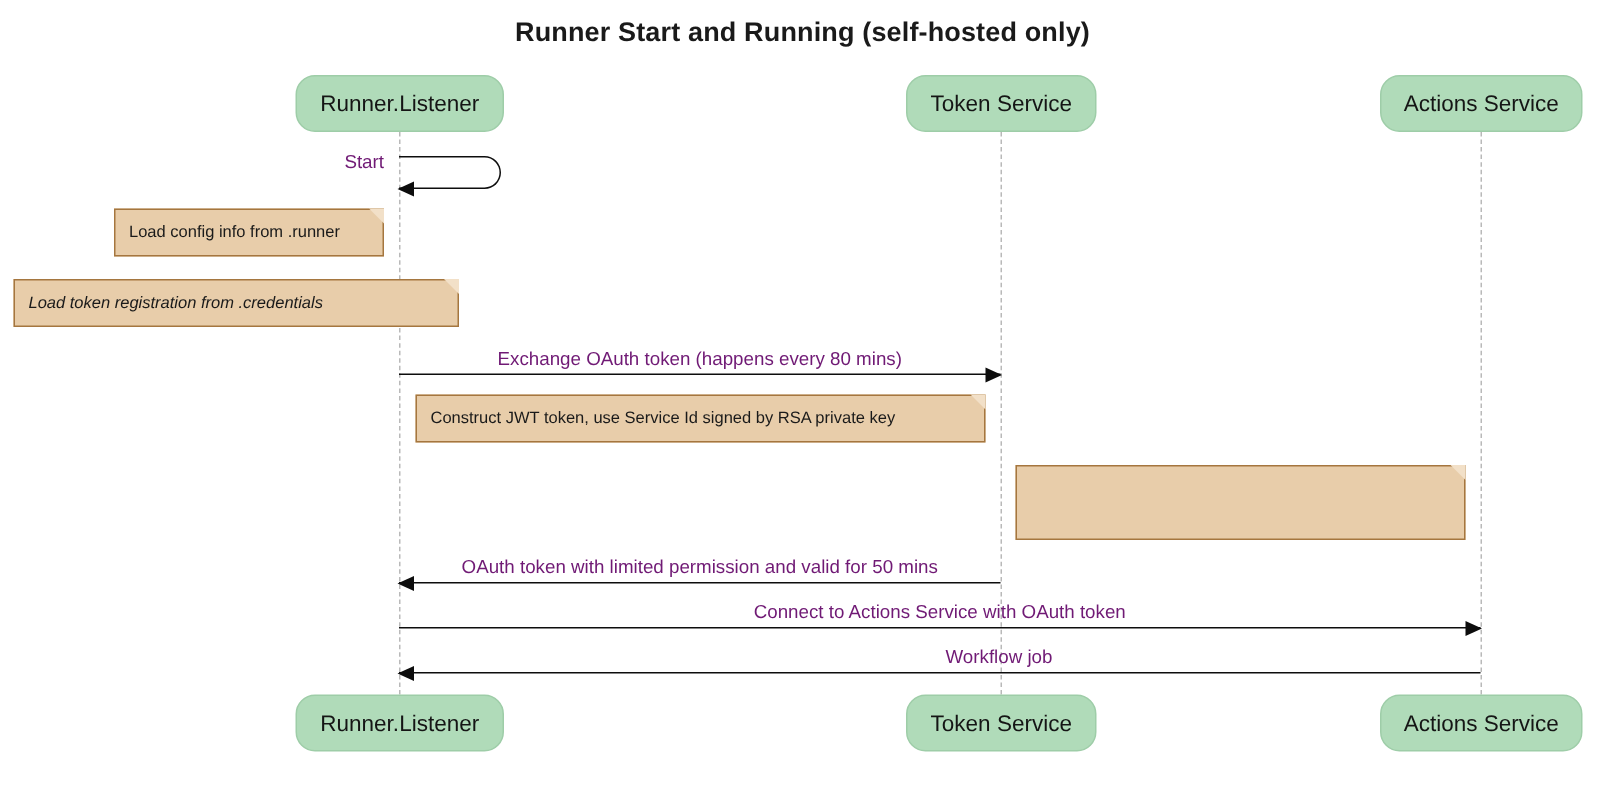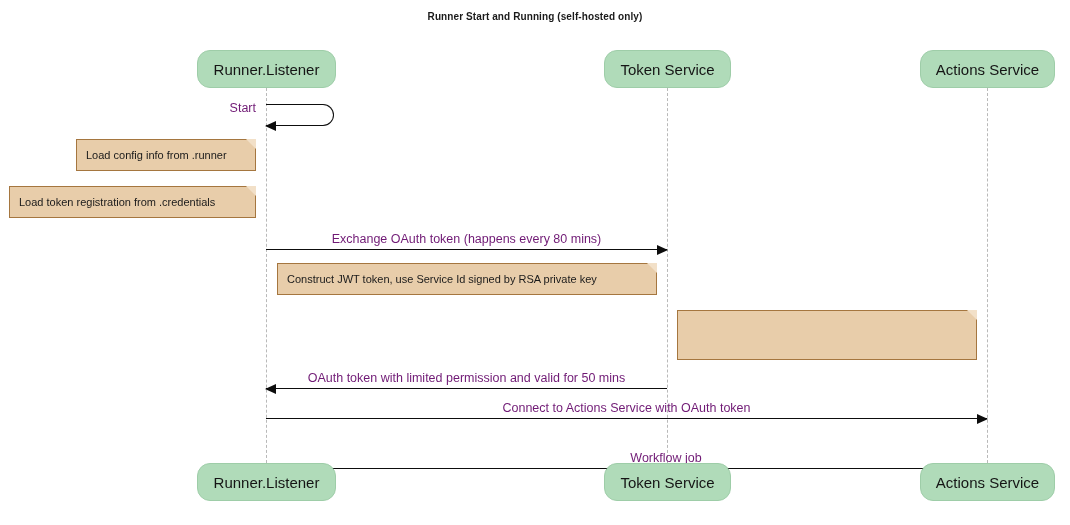--- a/index.html
+++ b/index.html
@@ -14,21 +14,21 @@
     background: #ffffff;
     font-family: "Liberation Sans", sans-serif;
     overflow: hidden;
   }
   #diagram-title {
     position: absolute;
     top: 11px;
     left: 0;
     width: 1070px;
     text-align: center;
-    font-size: 10px;
+    font-size: 18px;
     font-weight: bold;
     color: #1a1a1a;
     letter-spacing: 0.1px;
   }
 
   
   .lifeline {
     position: absolute;
     width: 0;
     border-left: 1.4px dashed #b9b9b9;
@@ -162,21 +162,21 @@
     <div class="self-msg-path" style="width:68px; height:22px;"></div>
     <div class="arrowhead left" style="top:17px; left:-1px;"></div>
     <div class="msg-label outside-left" style="bottom:auto; top:-3px; right:100%; margin-right:10px;">Start</div>
   </div>
 
   <div class="note" style="left:76px; top:139px; width:180px; height:32px;">
     <span class="note-text">Load config info from .runner</span>
     <span class="note-fold"></span>
   </div>
 
-  <div class="note" style="left:9px; top:186px; width:247px; height:32px;">
+  <div class="note" style="left:9px; top:186px; width:297px; height:32px;font-style:italic;">
     <span class="note-text">Load token registration from .credentials</span>
     <span class="note-fold"></span>
   </div>
 
   <div class="msg" style="left:266px; top:249px; width:401px;">
     <span class="msg-label center">Exchange OAuth token (happens every 80 mins)</span>
     <span class="arrowhead right"></span>
   </div>
 
   <div class="note" style="left:277px; top:263px; width:380px; height:32px;">
@@ -191,21 +191,21 @@
   <div class="msg" style="left:266px; top:388px; width:401px;">
     <span class="msg-label center">OAuth token with limited permission and valid for 50 mins</span>
     <span class="arrowhead left"></span>
   </div>
 
   <div class="msg" style="left:266px; top:418px; width:721px;">
     <span class="msg-label center">Connect to Actions Service with OAuth token</span>
     <span class="arrowhead right"></span>
   </div>
 
-  <div class="msg" style="left:266px; top:468px; width:721px;">
+  <div class="msg" style="left:266px; top:448px; width:721px;">
     <span class="msg-label center" style="left:0; width:800px; text-align:center;">Workflow job</span>
     <span class="arrowhead left"></span>
   </div>
 
   <div class="participant" style="left:197px; top:463px; width:139px;">
     <span class="participant-label">Runner.Listener</span>
   </div>
   <div class="participant" style="left:604px; top:463px; width:127px;">
     <span class="participant-label">Token Service</span>
   </div>

